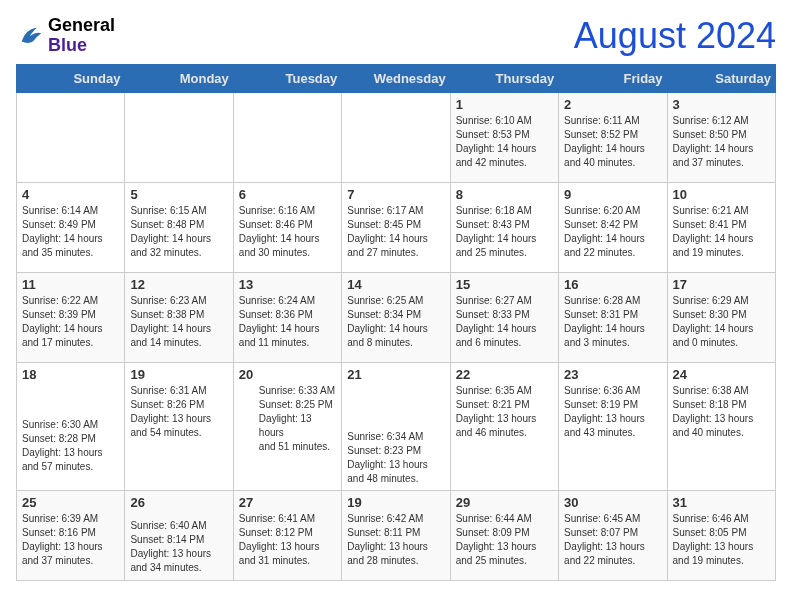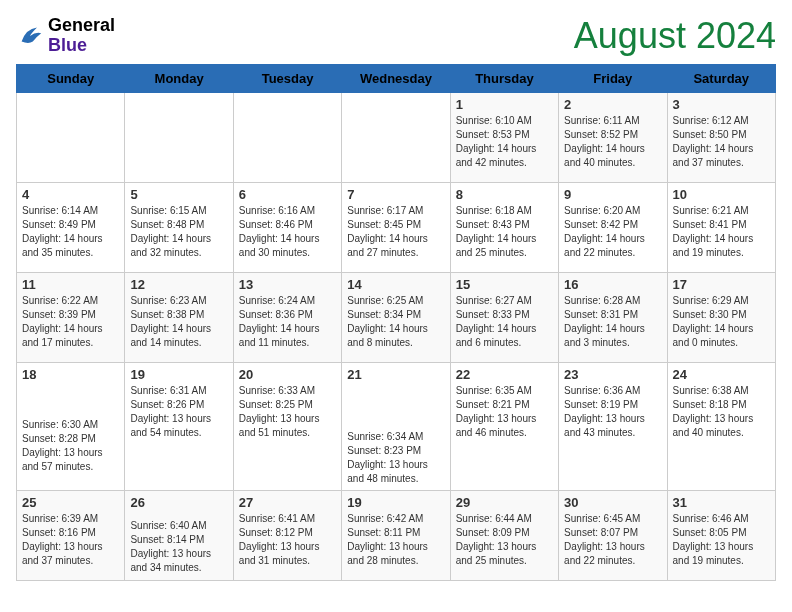--- a/index.html
+++ b/index.html
@@ -31,39 +31,39 @@
     .logo-bird {
       width: 28px;
       height: 28px;
     }
     .title-block {
       text-align: right;
     }
     .month-year {
       font-size: 36px;
       font-weight: normal;
-      color: #15803d;
+      color: #1d4ed8;
       line-height: 1.1;
     }
     .location {
       font-size: 16px;
       color: #555;
     }
     table {
       width: 100%;
       border-collapse: collapse;
       table-layout: fixed;
     }
     thead tr th {
       background-color: #2a6db5;
-      color: #000000;
+      color: #e5e5e5;
       font-size: 13px;
       font-weight: bold;
       padding: 6px 4px;
-      text-align: center;
+      text-align: right;
       border: 1px solid #2a6db5;
     }
     tbody tr td {
       border: 1px solid #ccc;
       vertical-align: top;
       padding: 4px 5px;
       font-size: 10.5px;
       color: #333;
       height: 90px;
       background: #fff;
@@ -256,21 +256,21 @@
         </td>
         <td>
           <div class="day-num">19</div>
           <div class="day-info" style="white-space: pre-line;">Sunrise: 6:31 AM
 Sunset: 8:26 PM
 Daylight: 13 hours
 and 54 minutes.</div>
         </td>
         <td>
           <div class="day-num">20</div>
-          <div class="day-info" style="white-space: pre-line;">Sunrise: 6:33 AM
+          <div class="day-info" style="white-space: pre-line; margin-left: 20px;">Sunrise: 6:33 AM
 Sunset: 8:25 PM
 Daylight: 13 hours
 and 51 minutes.</div>
         </td>
         <td>
           <div class="day-num">21</div>
           <div class="day-info" style="white-space: pre-line; margin-top: 48px;">Sunrise: 6:34 AM
 Sunset: 8:23 PM
 Daylight: 13 hours
 and 48 minutes.</div>

